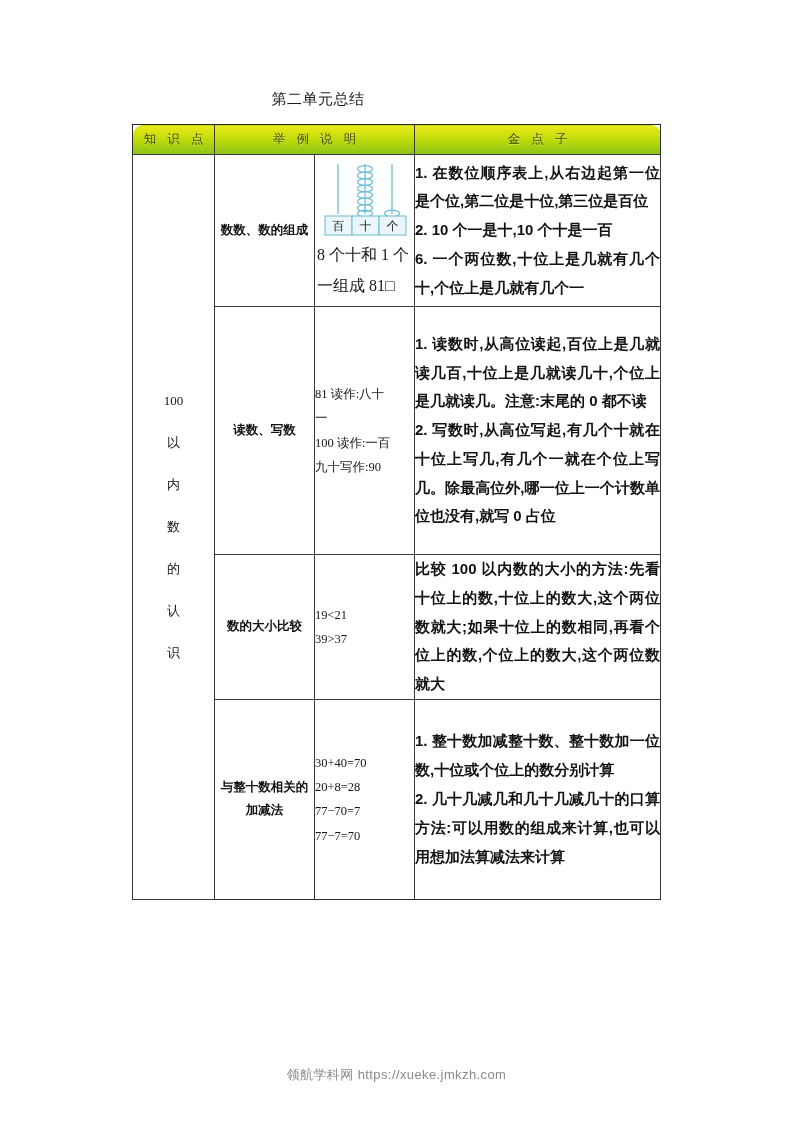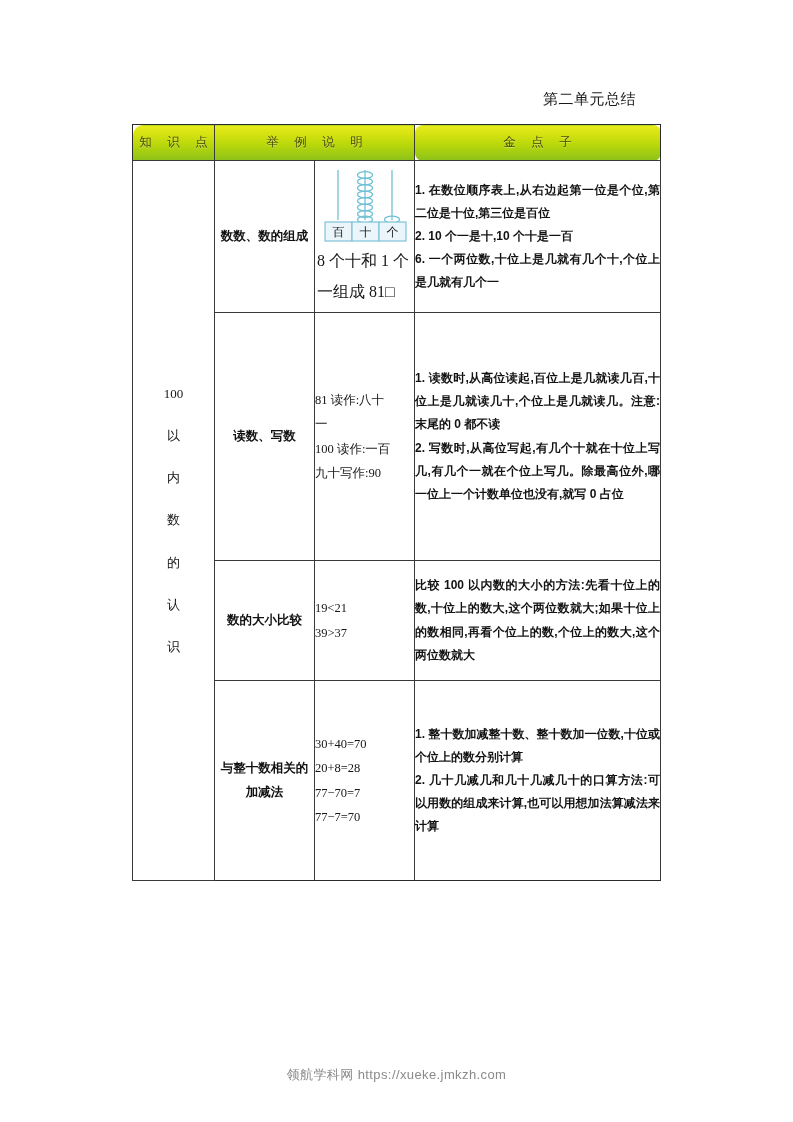--- a/index.html
+++ b/index.html
@@ -14,21 +14,21 @@
     font-family: "Liberation Serif", "DejaVu Serif", serif;
     color: #111;
     overflow: hidden;
   }
 
   .page-title {
     position: absolute;
     top: 90px;
     left: 0;
     width: 636px;
-    text-align: right;
+    text-align: center;
     font-size: 15px;
     font-family: "Liberation Serif", "DejaVu Serif", serif;
     color: #1a1a1a;
     letter-spacing: 0.5px;
   }
 
   table.summary {
     position: absolute;
     left: 132px;
     top: 124px;
@@ -39,39 +39,39 @@
   }
   table.summary td, table.summary th {
     border: 1px solid #3a3a3a;
     box-sizing: border-box;
     vertical-align: middle;
     padding: 0;
   }
 
   
   thead th {
-    height: 36px;
+    height: 30px;
     padding: 0;
     border: 1px solid #3a3a3a;
     background: linear-gradient(to bottom, #e9ec1b 0%, #d8e312 22%, #b9d80a 55%, #8cc21a 100%);
     text-align: center;
     font-weight: normal;
     color: #3a3a00;
     font-size: 12.5px;
-    font-family: Liberation Mono, monospace;
+    font-family: Liberation Serif, serif;
   }
   thead th .hdr-txt {
     display: inline-block;
     letter-spacing: 4px;
     text-indent: 4px;
     color: #4a4a05;
     text-shadow: 0 1px 0 rgba(255,255,255,0.35);
   }
   thead th.hdr-first { border-top-left-radius: 10px; border-left: 1.6px solid #2b2b2b; border-top: 1.6px solid #2b2b2b;}
-  thead th.hdr-last  { border-top-right-radius: 10px; border-right: 1.6px solid #2b2b2b; border-top: 1.6px solid #2b2b2b; border-radius: 8px;}
+  thead th.hdr-last  { border-top-right-radius: 10px; border-right: 1.6px solid #2b2b2b; border-top: 1.6px solid #2b2b2b;}
   thead th.hdr-mid   { border-top: 1.6px solid #2b2b2b;}
 
   
   .col-a { width: 82px; }
   .col-b { width: 100px; }
   .col-c { width: 100px; }
   .col-d { width: 246px; }
 
   
   td.vert-cell {
@@ -109,21 +109,21 @@
     line-height: 1.95;
     padding: 6px 7px;
     color: #161616;
     font-family: "Liberation Serif", "DejaVu Serif", serif;
   }
   td.example .ex-line { display: block; white-space: nowrap; }
   td.example.ex-center { text-align: center; }
 
   
   td.tips {
-    font-size: 12px;
+    font-size: 15px;
     line-height: 1.92;
     padding: 5px 6px 5px 7px;
     color: #121212;
     font-family: "Liberation Sans", "DejaVu Sans", sans-serif;
     font-weight: bold;
     text-align: justify;
     border-right: 1.6px solid #2b2b2b;
   }
   td.tips p { margin: 0; }
 

